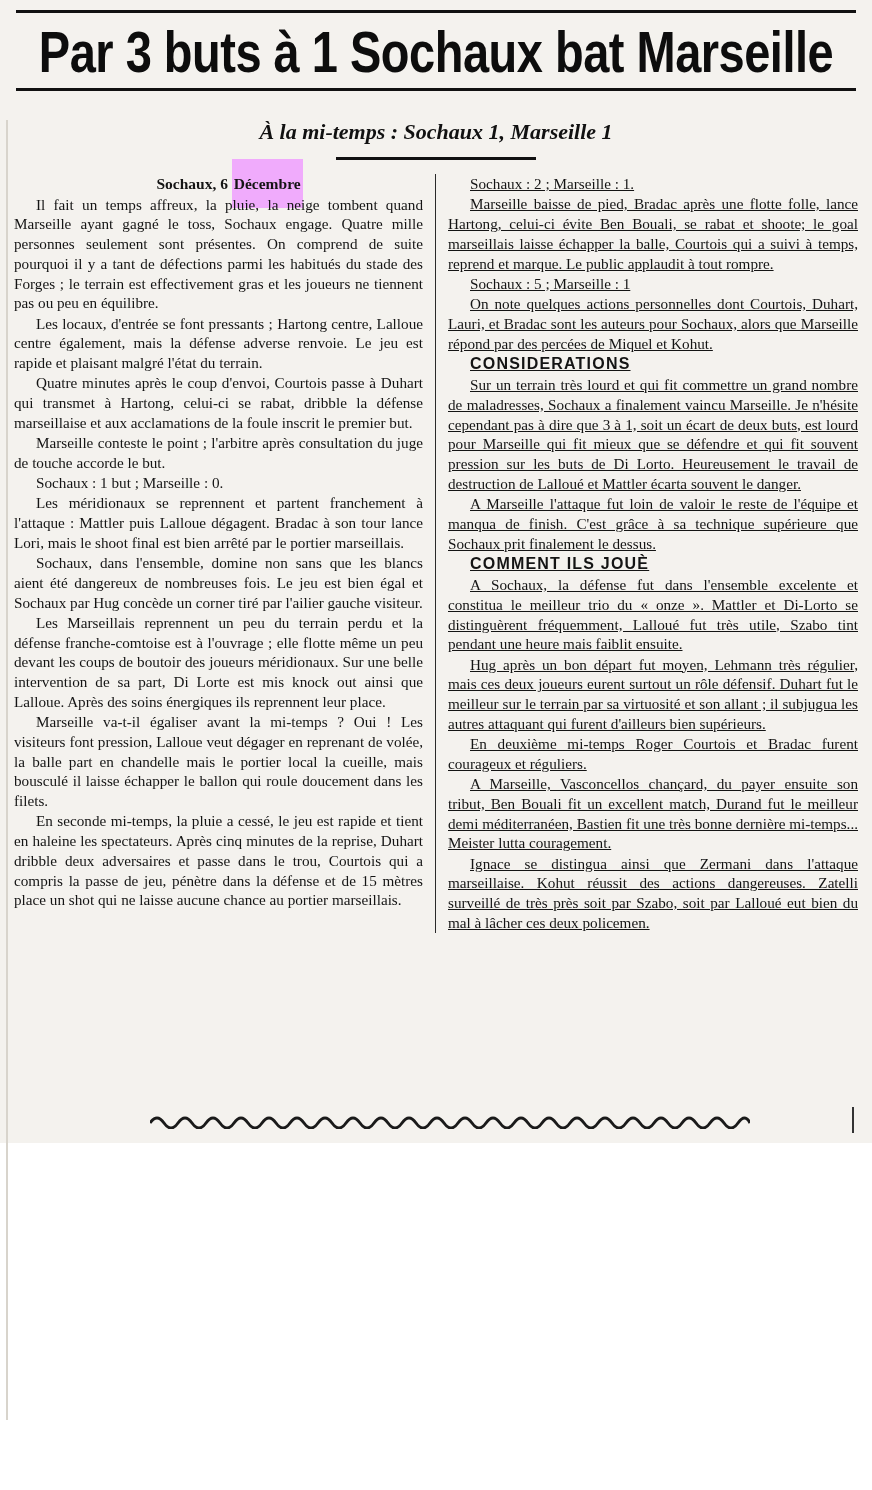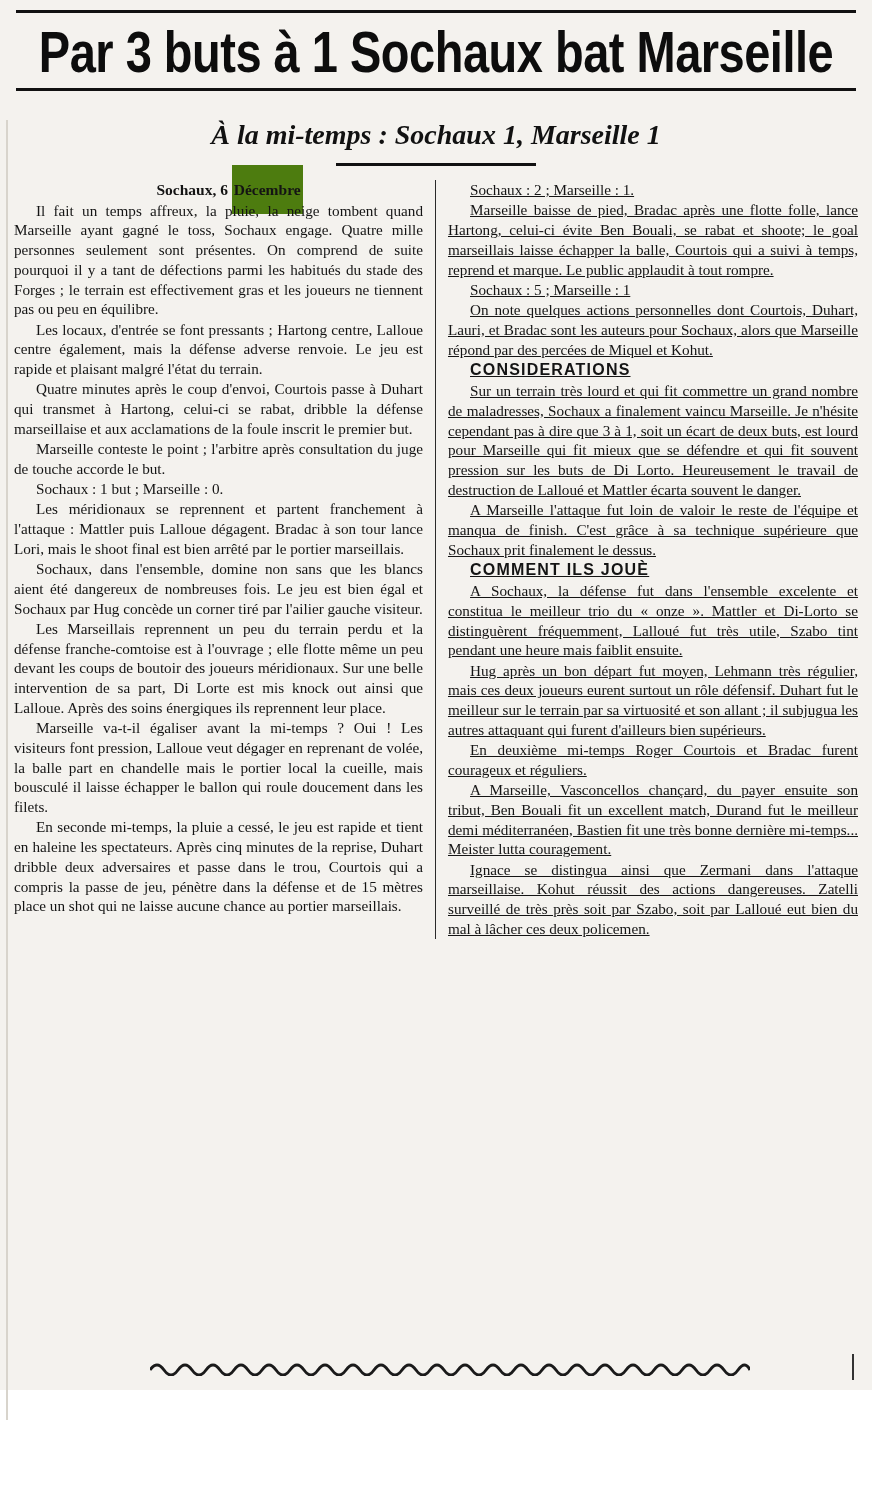--- a/index.html
+++ b/index.html
@@ -11,21 +11,21 @@
     width: 872px;
     height: 1490px;
     font-family: "Liberation Serif", serif;
     color: #1a1a1a;
     position: relative;
     overflow: hidden;
   }
   .page {
     position: relative;
     width: 872px;
-    height: 1390px;
+    height: 1143px;
     background: #f4f2ee;
     box-sizing: border-box;
     padding: 6px 14px 0 14px;
   }
   
   .headline-wrap {
     border-top: 3px solid #111;
     border-bottom: 3px solid #111;
     padding: 4px 0 6px 0;
     margin: 4px 2px 0 2px;
@@ -40,21 +40,21 @@
     transform: scaleY(1.22);
     transform-origin: center top;
     margin: 6px 0 12px 0;
     color: #0d0d0d;
     white-space: nowrap;
   }
   .subhead {
     font-family: "Liberation Serif", serif;
     font-style: italic;
     font-weight: bold;
-    font-size: 28px;
+    font-size: 22px;
     text-align: center;
     margin: 28px 0 10px 0;
     color: #111;
   }
   .rule-short {
     width: 200px;
     height: 3px;
     background: #111;
     margin: 12px auto 14px auto;
   }
@@ -87,21 +87,21 @@
     text-indent: 22px;
   }
   .dateline {
     text-align: center;
     font-weight: bold;
     text-indent: 0;
     margin-bottom: 3px;
     font-size: 15.5px;
   }
   .hl {
-    background: #4d7c0f;
+    background: #f0abfc;
     padding: 16px 2px;
   }
   .section-head {
     font-family: "Liberation Sans", sans-serif;
     font-weight: bold;
     font-size: 16px;
     letter-spacing: 1.2px;
     text-indent: 0;
     margin: 6px 0 3px 0;
   }

